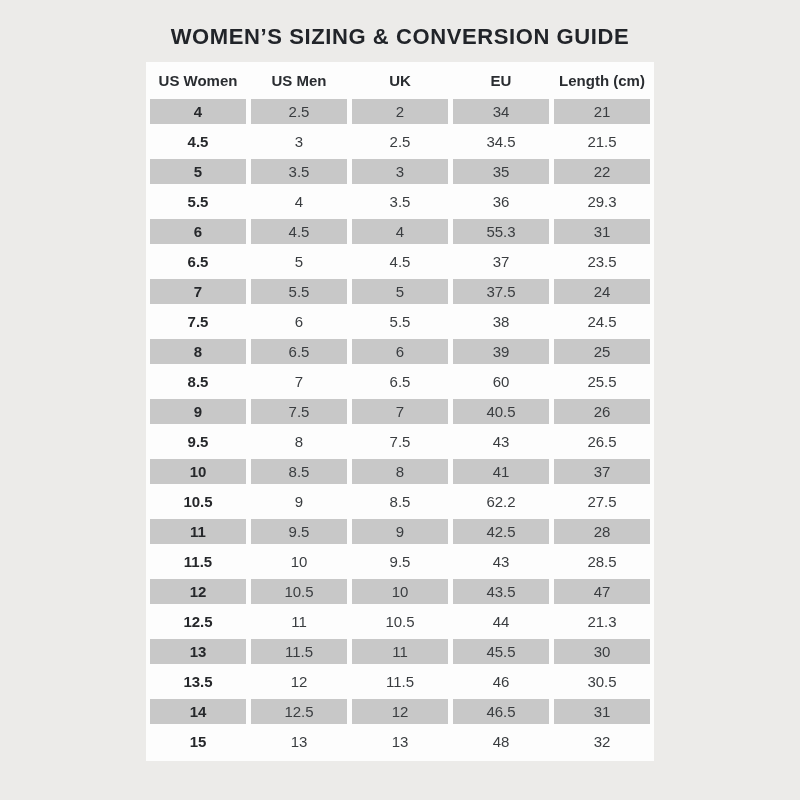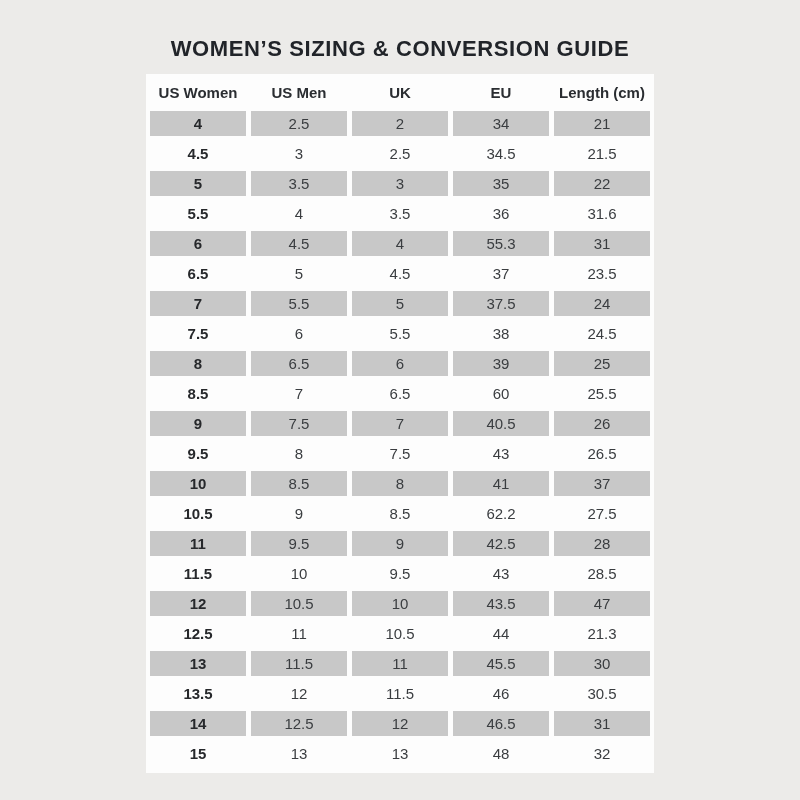--- a/index.html
+++ b/index.html
@@ -10,31 +10,31 @@
     background: #ecebe9;
     font-family: "Liberation Sans", "DejaVu Sans", sans-serif;
     overflow: hidden;
   }
   .page {
     width: 800px;
     height: 800px;
     box-sizing: border-box;
   }
   .page-title {
-    margin: 12px;
+    margin: 0;
     padding-top: 24px;
     text-align: center;
     font-size: 22px;
     font-weight: 700;
     letter-spacing: 0.6px;
     color: #212429;
   }
   .table-panel {
     width: 508px;
-    margin: 0 auto 0 auto;
+    margin: 12px auto 0 auto;
     background: #fdfdfd;
     padding: 3px 4px 5px 4px;
     box-sizing: border-box;
   }
   .header-row {
     display: grid;
     grid-template-columns: repeat(5, 1fr);
     column-gap: 5px;
     height: 31px;
     align-items: center;
@@ -102,21 +102,21 @@
           <div class="table-cell">3.5</div>
           <div class="table-cell">3</div>
           <div class="table-cell">35</div>
           <div class="table-cell">22</div>
         </div>
         <div class="table-row">
           <div class="table-cell first">5.5</div>
           <div class="table-cell">4</div>
           <div class="table-cell">3.5</div>
           <div class="table-cell">36</div>
-          <div class="table-cell">31.6</div>
+          <div class="table-cell">29.3</div>
         </div>
         <div class="table-row alt">
           <div class="table-cell first">6</div>
           <div class="table-cell">4.5</div>
           <div class="table-cell">4</div>
           <div class="table-cell">55.3</div>
           <div class="table-cell">31</div>
         </div>
         <div class="table-row">
           <div class="table-cell first">6.5</div>

